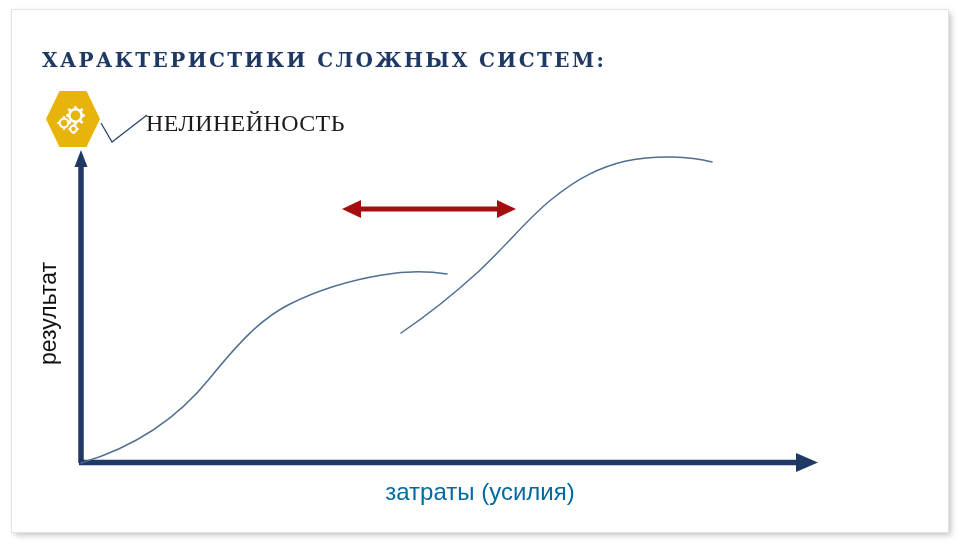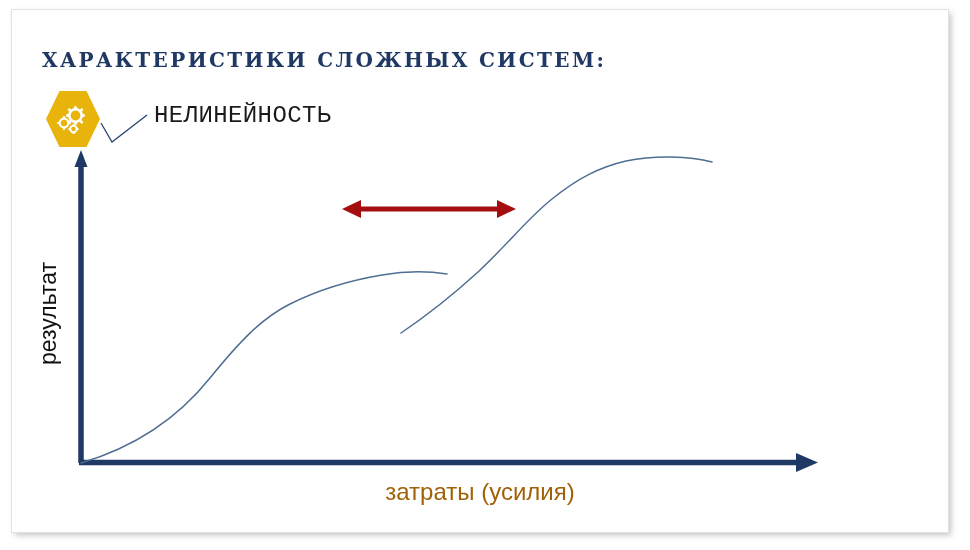--- a/index.html
+++ b/index.html
@@ -62,27 +62,26 @@
     left: 82px;
     top: 96px;
     width: 70px;
     height: 45px;
     pointer-events: none;
   }
 
   #sublabel {
     position: absolute;
     left: 134px;
-    top: 92px;
-    font-family: Liberation Mono, monospace;
+    top: 100px;
+    font-family: Liberation Serif, serif;
     font-size: 24px;
     color: #1a1a1a;
     letter-spacing: 0.4px;
     white-space: nowrap;
-    margin-left: 8px;
   }
 
   #chart {
     position: absolute;
     left: 0;
     top: 0;
     width: 970px;
     height: 550px;
   }
 
@@ -101,21 +100,21 @@
   }
 
   #x-axis-label {
     position: absolute;
     left: 280px;
     top: 478px;
     width: 400px;
     text-align: center;
     font-family: "Liberation Sans", sans-serif;
     font-size: 24px;
-    color: #a16207;
+    color: #0369a1;
     white-space: nowrap;
   }
 
   #gap-label {
     position: absolute;
     left: 316px;
     top: 172px;
     font-family: "Liberation Sans", sans-serif;
     font-size: 19px;
     color: #C00000;

